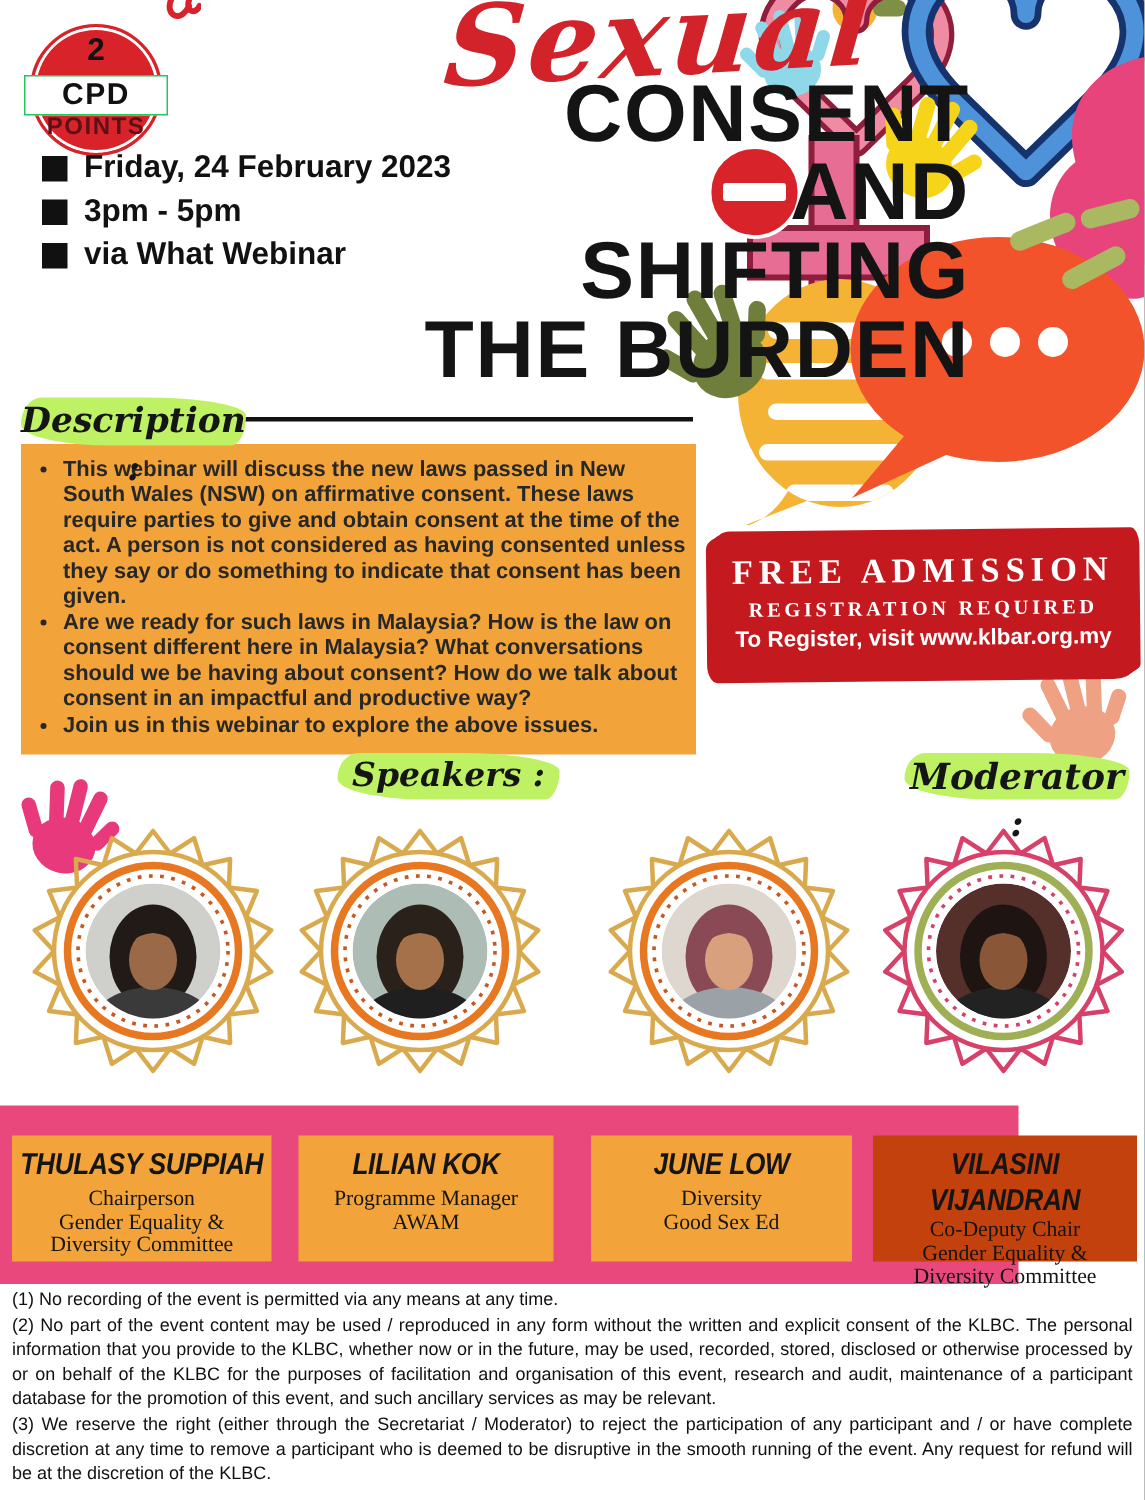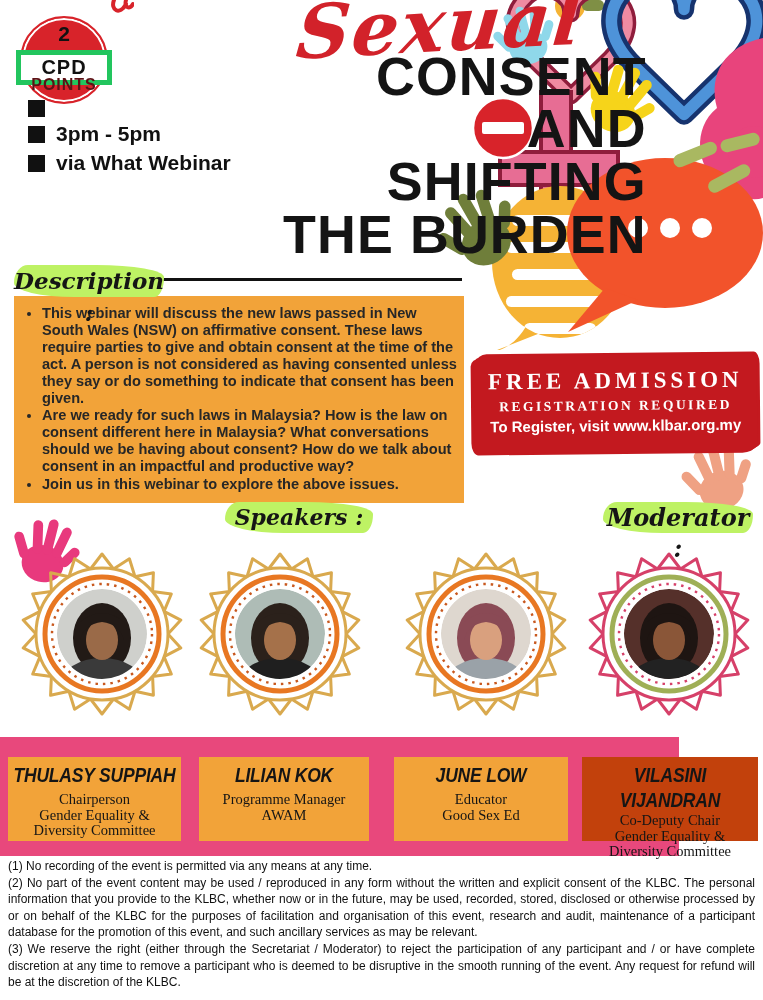--- a/index.html
+++ b/index.html
@@ -6,21 +6,21 @@
   .poster{position:relative;width:763px;height:1000px;background:#ffffff;overflow:hidden;
           font-family:"Liberation Sans",sans-serif;margin:0 auto;}
   .abs{position:absolute;}
 
   
   .cpd-badge{left:20px;top:16px;width:84px;height:84px;border-radius:50%;
              background:#d8232a;border:2px solid #d8232a;box-shadow:0 0 0 2px #fff inset;}
   .cpd-inner{position:absolute;inset:0;border-radius:50%;overflow:visible;text-align:center;}
   .cpd-num{position:absolute;top:4px;left:0;right:0;font-weight:800;font-size:21px;color:#111;}
   .cpd-bar{position:absolute;top:32px;left:-6px;right:-6px;height:25px;background:#fff;
-           border:5px solid #22c55e;display:flex;align-items:center;justify-content:center;
+           border:1px solid #22c55e;display:flex;align-items:center;justify-content:center;
            font-weight:800;font-size:20px;color:#111;letter-spacing:1px;}
   .cpd-points{position:absolute;top:58px;left:0;right:0;font-weight:800;font-size:16px;
               color:#5d1115;letter-spacing:1px;}
 
   
   .script-title{left:205px;top:-18px;width:470px;text-align:center;color:#d2222a;
                 font-family:"DejaVu Serif",serif;font-style:italic;font-weight:700;
                 font-size:74px;transform:rotate(-3deg) skewX(-8deg);letter-spacing:2px;z-index:3;}
 
   
@@ -187,20 +187,21 @@
   <div class="abs main-title">
     <div>CONSENT</div>
     <div>AND</div>
     <div>SHIFTING</div>
     <div>THE BURDEN</div>
   </div>
 
   <div class="abs details">
     <div class="detail-row">
       <span class="sq"></span>
+      <span class="detail-text">Friday, 24 February 2023</span>
     </div>
     <div class="detail-row">
       <span class="sq"></span>
       <span class="detail-text">3pm - 5pm</span>
     </div>
     <div class="detail-row">
       <span class="sq"></span>
       <span class="detail-text">via What Webinar</span>
     </div>
   </div>
@@ -315,21 +316,21 @@
 Gender Equality &amp;
 Diversity Committee</div>
    </div>
       <div class="card" style="background:#f2a339">
      <div class="card-name">LILIAN KOK</div>
      <div class="card-role">Programme Manager
 AWAM</div>
    </div>
       <div class="card" style="background:#f2a339">
      <div class="card-name">JUNE LOW</div>
-     <div class="card-role">Educator
+     <div class="card-role">Diversity
 Good Sex Ed</div>
    </div>
       <div class="card" style="background:#c2410c">
      <div class="card-name">VILASINI VIJANDRAN</div>
      <div class="card-role">Co-Deputy Chair
 Gender Equality &amp;
 Diversity Committee</div>
    </div>
     </div>
 

